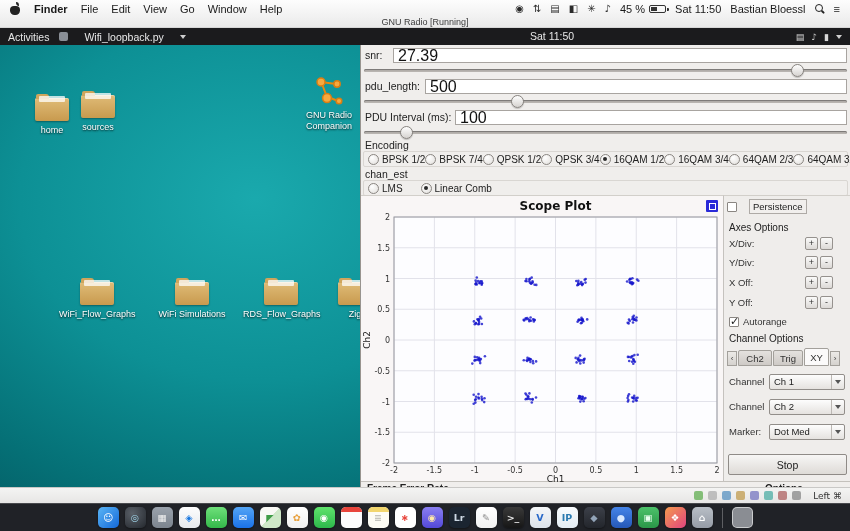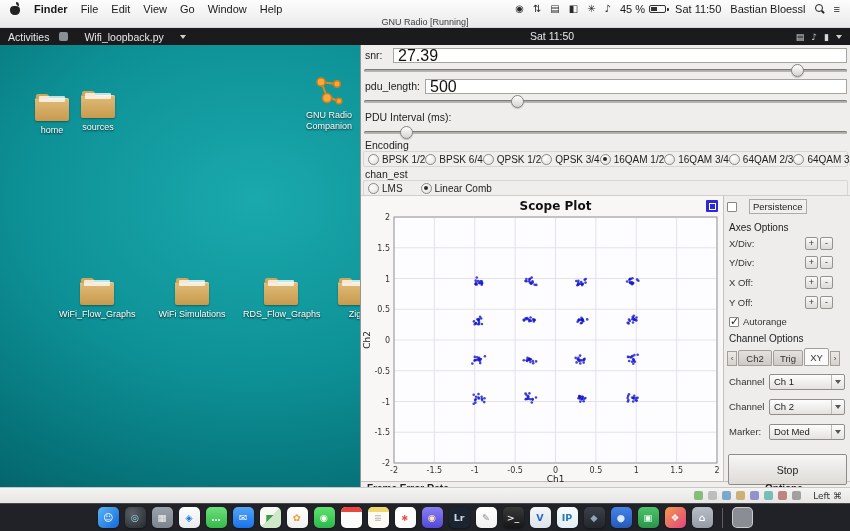--- a/index.html
+++ b/index.html
@@ -79,21 +79,21 @@
   .autorange{position:absolute;left:5px;display:flex;align-items:center;gap:4px}
   .tabbar{position:absolute;left:3px;right:3px;height:18px}
   .tabarrow{position:absolute;top:3px;width:10px;height:15px;font-size:8px;text-align:center;line-height:14px;border:1px solid #a3a09b;background:linear-gradient(#eceae7,#d5d2ce);color:#444}
   .tab{position:absolute;top:2px;height:16px;font-size:9.5px;text-align:center;line-height:16px;border:1px solid #a3a09b;background:linear-gradient(#e4e1de,#cecac6);color:#333;border-radius:2px 2px 0 0}
   .tab.active{top:0;height:18px;background:#fbfafa;line-height:18px}
   .sp-crow{position:absolute;left:5px;right:6px;height:17px;display:flex;align-items:center}
   .sp-crow .sp-lab{width:40px;flex:0 0 auto}
   .combo{flex:1;display:flex;align-items:center;justify-content:space-between;border:1px solid #928e8a;border-radius:2px;background:linear-gradient(#fdfdfd,#e5e2df);padding-left:4px;font-size:9.5px;color:#222;height:16px}
   .combo-arrow{width:13px;height:100%;border-left:1px solid #bcb8b4;display:flex;align-items:center;justify-content:center}
   .combo-arrow::before{content:"";border:3px solid transparent;border-top:4px solid #555;margin-top:4px}
-  .stopbtn{position:absolute;left:4px;right:4px;top:258px;height:31px;border:1px solid #8f8b87;border-radius:2px;background:linear-gradient(#f7f6f5,#dedbd7);font-size:10.5px;color:#222;font-family:inherit}
+  .stopbtn{position:absolute;left:4px;right:4px;top:258px;height:21px;border:1px solid #8f8b87;border-radius:2px;background:linear-gradient(#f7f6f5,#dedbd7);font-size:10.5px;color:#222;font-family:inherit}
   .belowlabel{position:absolute;top:438px;font-size:10px;color:#222;font-weight:bold}
   .bl-left{left:6px}
   .bl-right{left:404px}
 
   
   .vm-statusbar{position:absolute;left:0;top:487px;width:850px;height:16px;background:linear-gradient(#f4f4f3,#e7e6e5);border-top:1px solid #c9c8c6;display:flex;align-items:center;justify-content:flex-end;gap:5px;padding-right:8px;z-index:30}
   .vmsb-icon{width:9px;height:9px;border-radius:2px;opacity:.9}
   .vmsb-label{margin-left:7px;font-size:9px;color:#333;font-family:"DejaVu Sans",sans-serif}
 
   
@@ -159,35 +159,36 @@
     <span class="plabel">pdu_length:</span>
     <div class="pfield" style="left:64px">500</div>
   </div>
   <div class="pslider" style="top:50px">
     <div class="groove"></div>
     <div class="handle" style="left: calc(31.8% - 6.5px);"></div>
   </div>
 
   <div class="prow" style="top:65px">
     <span class="plabel">PDU Interval (ms):</span>
+    <div class="pfield" style="left:94px">100</div>
   </div>
   <div class="pslider" style="top:81px">
     <div class="groove"></div>
     <div class="handle" style="left: calc(8.9% - 6.5px);"></div>
   </div>
 
   <div class="seclabel" style="top:94px">Encoding</div>
   <div class="radiorow spread" style="top:106px" id="enc-row">
       <span class="ritem">
         <span class="radio"></span>
         <span>BPSK 1/2</span>
       </span>
       <span class="ritem">
         <span class="radio"></span>
-        <span>BPSK 6/4</span>
+        <span>BPSK 7/4</span>
       </span>
       <span class="ritem">
         <span class="radio"></span>
         <span>QPSK 1/2</span>
       </span>
       <span class="ritem">
         <span class="radio"></span>
         <span>QPSK 3/4</span>
       </span>
       <span class="ritem">

